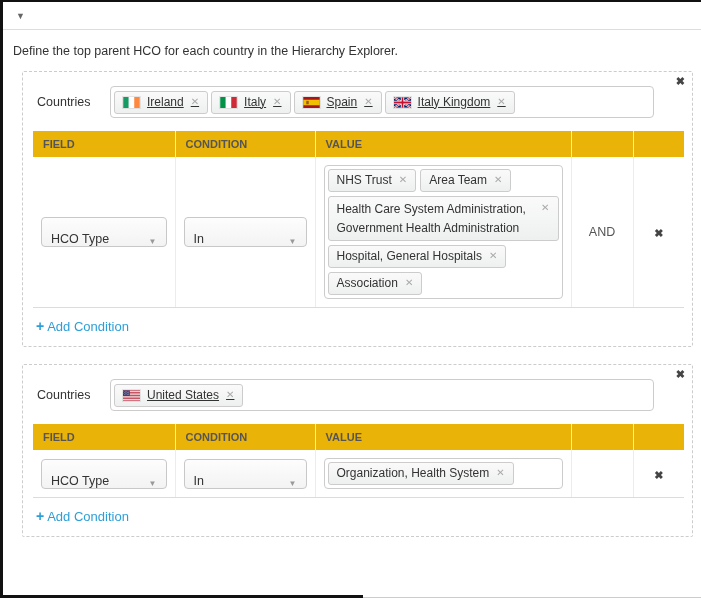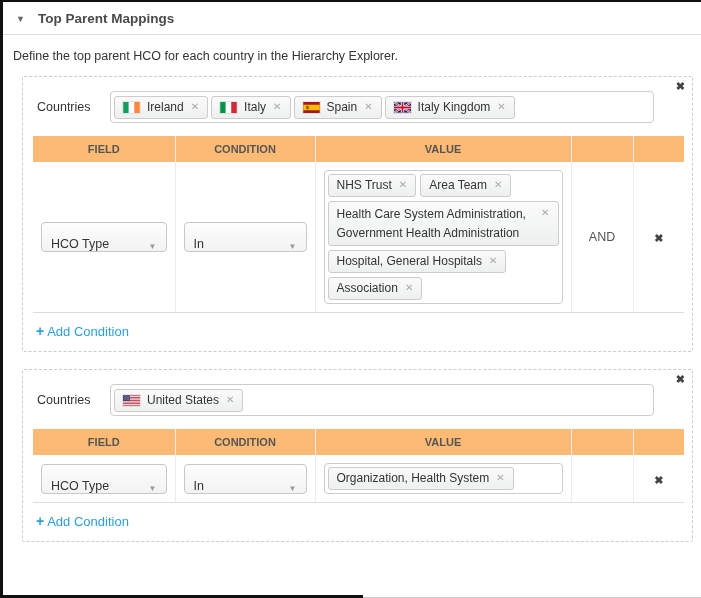--- a/index.html
+++ b/index.html
@@ -30,42 +30,42 @@
   .group-close {
     position:absolute; top:4px; right:7px;
     font-size:11px; font-weight:bold; color:#444; cursor:pointer;
     line-height:1;
   }
   .countries-row { display:flex; align-items:center; margin:3px 26px 2px 4px; }
   .countries-label { font-weight:normal; font-size:12.5px; color:#333; width:73px; flex:none; }
   .countries-box {
     flex:1; min-height:32px;
     border:1px solid #ccc; border-radius:4px; background:#fff;
-    padding:2px 3px; display:flex; flex-wrap:wrap; gap:3px; align-items:center;
+    padding:2px 3px; display:flex; flex-wrap:wrap; gap:3px; align-items:center;text-decoration:underline;
   }
   .tag {
     display:inline-flex; align-items:center; gap:7px;
     border:1px solid #ccc; border-radius:3px;
     background:linear-gradient(#fafafa,#eef0f0);
     padding:3px 8px; font-size:12px; color:#333; white-space:nowrap;
     line-height:1.25;
   }
   .tag-x { color:#a9a9a9; font-size:10px; cursor:pointer; }
   .flag { width:17px; height:11px; display:inline-flex; flex:none; box-shadow:0 0 0 1px rgba(0,0,0,0.08); }
   .flag svg { width:100%; height:100%; display:block; }
 
   .cond-table { width:100%; border-collapse:collapse; table-layout:fixed; margin-top:13px; }
   .cond-table col.c-field { width:142px; }
   .cond-table col.c-cond  { width:140px; }
   .cond-table col.c-val   { width:256px; }
   .cond-table col.c-and   { width:62px;  }
   .cond-table col.c-x     { width:51px;  }
   .cond-table th {
-    background:#fdba74; font-size:11px; font-weight:bold; color:#555;
-    text-align:center; padding:7px 10px; border-right:1px solid #ececec;
+    background:#eab308; font-size:11px; font-weight:bold; color:#555;
+    text-align:left; padding:7px 10px; border-right:1px solid #ececec;
   }
   .cond-table th:last-child { border-right:none; }
   .cond-table td {
     border-right:1px solid #ececec; padding:8px; vertical-align:middle;
   }
   .cond-table td:last-child { border-right:none; }
   .cond-table tbody tr + tr td { border-top:1px solid #ececec; }
   .cond-table tbody tr:last-child td { border-bottom:1px solid #dcdcdc; }
 
   .dropdown {
@@ -103,21 +103,20 @@
   }
   .bottom-line {
     position:absolute; left:0; bottom:0; height:1px; width:100%; background:#ccc;
   }
 </style>
 </head>
 <body>
 
 <div class="section-header">
   <span class="collapse-caret">▼</span>
-  <span class="section-title">Top Parent Mappings</span>
 </div>
 
 <div class="description">Define the top parent HCO for each country in the Hierarchy Explorer.</div>
 
 <div class="group">
   <span class="group-close">✖</span>
 
   <div class="countries-row">
     <span class="countries-label">Countries</span>
     <div class="countries-box">

